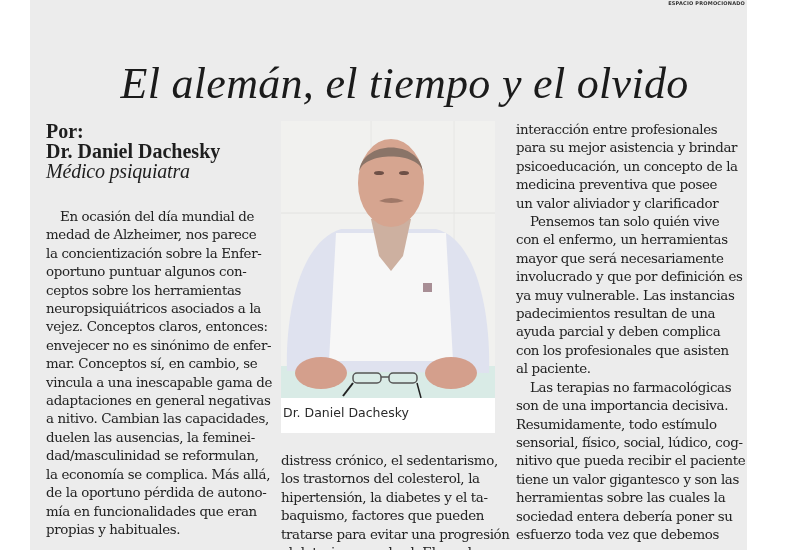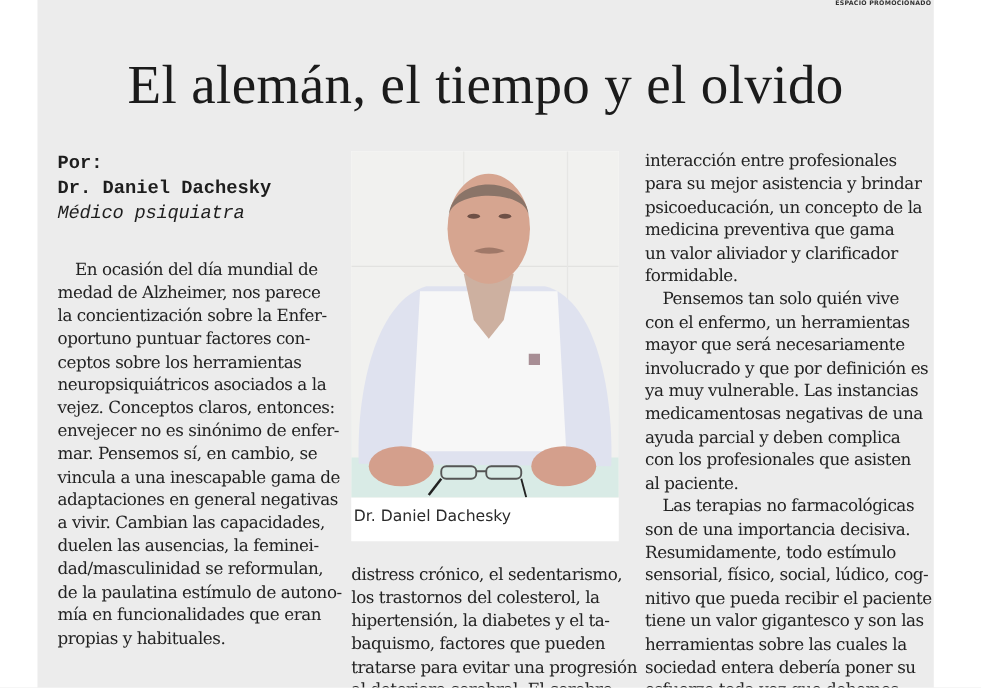--- a/index.html
+++ b/index.html
@@ -21,21 +21,21 @@
   .headline {
     position: absolute; left: 0; width: 717px; top: 40px;
     text-align: center;
     font-family: "Liberation Serif", "DejaVu Serif", serif;
     font-size: 44px; line-height: 56px; color: #1b1b1b;
     letter-spacing: 0.3px;
     transform: scaleX(1.0);
   }
   .byline {
     position: absolute; left: 16px; top: 121px; width: 230px;
-    font-family: Liberation Mono, monospace; font-size: 15px; line-height: 20px;
+    font-family: Liberation Serif, serif; font-size: 20px; line-height: 20px;
     color: #1e1e1e;
   }
   .byline .b { font-weight: bold; display: block; }
   .byline .i { font-style: italic; display: block; letter-spacing: -0.2px; }
   .col {
     position: absolute; color: #222;
     font-family: "DejaVu Serif", serif;
     font-size: 13.4px; line-height: 18.4px; letter-spacing: -0.35px;
   }
   .col .line { display: block; white-space: nowrap; }
@@ -56,44 +56,45 @@
     font-family: "DejaVu Sans", "Liberation Sans", sans-serif;
     font-size: 12.5px; color: #2a2a2a;
   }
 </style>
 </head>
 <body>
 
 <div class="page">
   <div class="promo">ESPACIO PROMOCIONADO</div>
 
-  <h1 class="headline" style="margin:0;font-weight:normal;">El alemán, el tiempo y el olvido</h1>
+  <h1 class="headline" style="margin:16px;font-weight:normal;font-style:italic;">El alemán, el tiempo y el olvido</h1>
 
   <div class="byline">
     <span class="b">Por:</span>
     <span class="b">Dr. Daniel Dachesky</span>
     <span class="i">Médico psiquiatra</span>
   </div>
 
   <div class="col col1">
     <span class="line" style="padding-left:14px">En ocasión del día mundial de</span>
     <span class="line">medad de Alzheimer, nos parece</span>
     <span class="line">la concientización sobre la Enfer-</span>
-    <span class="line">oportuno puntuar factores con-</span>
+    <span class="line">oportuno puntuar algunos con-</span>
     <span class="line">ceptos sobre los herramientas</span>
     <span class="line">neuropsiquiátricos asociados a la</span>
     <span class="line">vejez. Conceptos claros, entonces:</span>
     <span class="line">envejecer no es sinónimo de enfer-</span>
-    <span class="line">mar. Pensemos sí, en cambio, se</span>
+    <span class="line">mar. Conceptos sí, en cambio, se</span>
     <span class="line">vincula a una inescapable gama de</span>
     <span class="line">adaptaciones en general negativas</span>
-    <span class="line">a vivir. Cambian las capacidades,</span>
+    <span class="line">a nitivo. Cambian las capacidades,</span>
     <span class="line">duelen las ausencias, la feminei-</span>
     <span class="line">dad/masculinidad se reformulan,</span>
-    <span class="line">de la paulatina estímulo de autono-</span>
+    <span class="line">la economía se complica. Más allá,</span>
+    <span class="line">de la oportuno pérdida de autono-</span>
     <span class="line">mía en funcionalidades que eran</span>
     <span class="line">propias y habituales.</span>
 
   </div>
 
   <div class="photo-wrap">
     <div class="photo">
       <svg width="214" height="277" viewBox="0 0 214 277">
 
         <rect x="0" y="0" width="214" height="277" fill="#f1f1ef"></rect>
@@ -137,29 +138,28 @@
     <span class="line">hipertensión, la diabetes y el ta-</span>
     <span class="line">baquismo, factores que pueden</span>
     <span class="line">tratarse para evitar una progresión</span>
     <span class="line">al deterioro cerebral. El cerebro</span>
   </div>
 
   <div class="col col3">
     <span class="line">interacción entre profesionales</span>
     <span class="line">para su mejor asistencia y brindar</span>
     <span class="line">psicoeducación, un concepto de la</span>
-    <span class="line">medicina preventiva que gama</span>
+    <span class="line">medicina preventiva que posee</span>
     <span class="line">un valor aliviador y clarificador</span>
-    <span class="line">formidable.</span>
     <span class="line" style="padding-left:14px">Pensemos tan solo quién vive</span>
     <span class="line">con el enfermo, un herramientas</span>
     <span class="line">mayor que será necesariamente</span>
     <span class="line">involucrado y que por definición es</span>
     <span class="line">ya muy vulnerable. Las instancias</span>
-    <span class="line">medicamentosas negativas de una</span>
+    <span class="line">padecimientos resultan de una</span>
     <span class="line">ayuda parcial y deben complica</span>
     <span class="line">con los profesionales que asisten</span>
     <span class="line">al paciente.</span>
     <span class="line" style="padding-left:14px">Las terapias no farmacológicas</span>
     <span class="line">son de una importancia decisiva.</span>
     <span class="line">Resumidamente, todo estímulo</span>
     <span class="line">sensorial, físico, social, lúdico, cog-</span>
     <span class="line">nitivo que pueda recibir el paciente</span>
     <span class="line">tiene un valor gigantesco y son las</span>
     <span class="line">herramientas sobre las cuales la</span>

